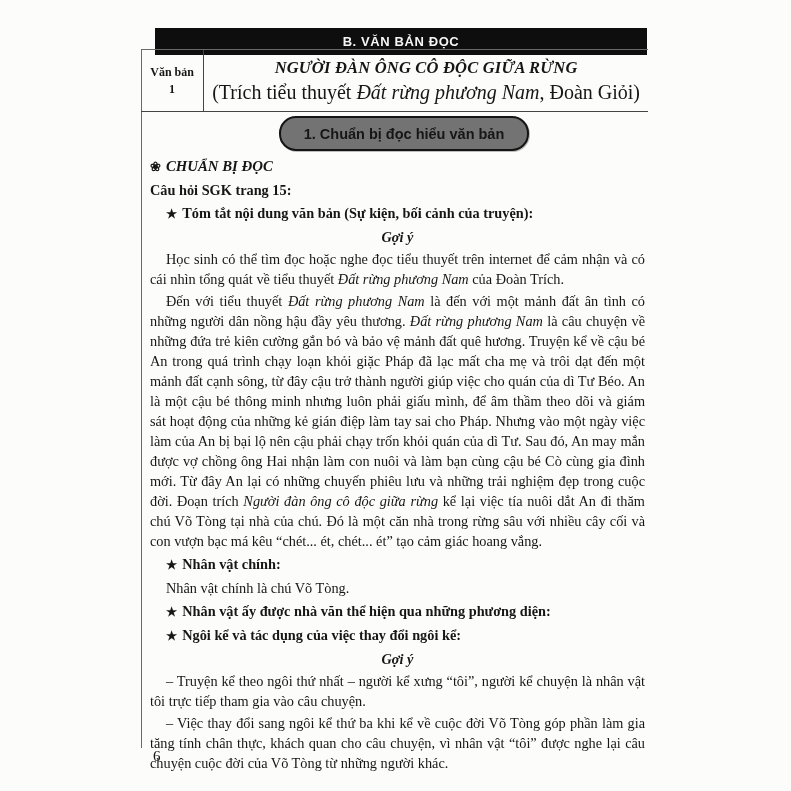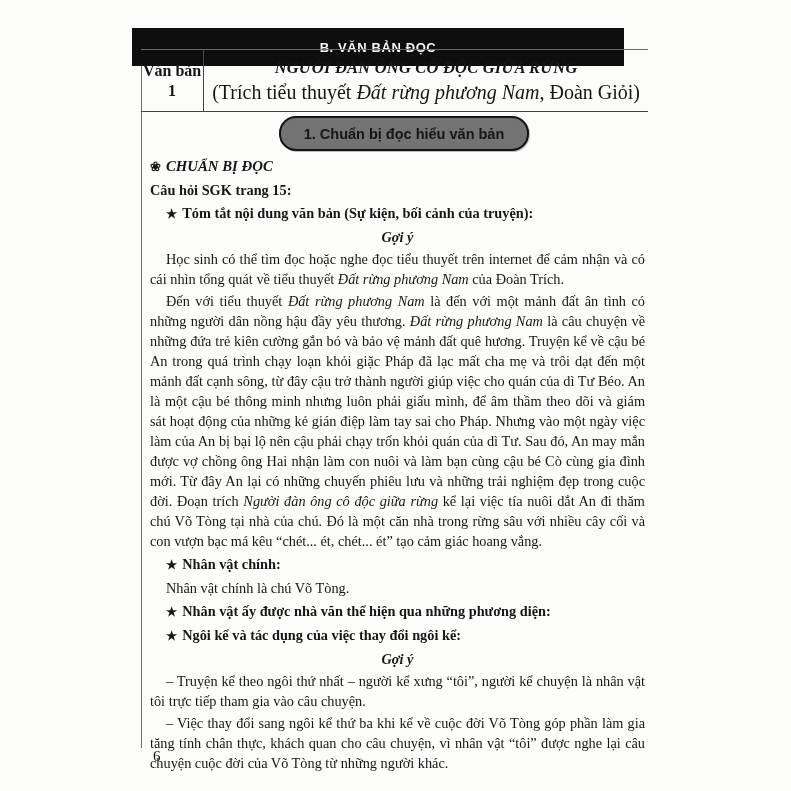--- a/index.html
+++ b/index.html
@@ -3,36 +3,36 @@
 <meta charset="utf-8">
 <style>
   html,body{margin:0;padding:0;}
   body{
     width:791px;height:791px;position:relative;overflow:hidden;
     background:#fcfcfa;color:#161616;
     font-family:"Liberation Serif", serif;
   }
   .it{font-style:italic;}
   .band{
-    position:absolute;left:132px;top:28px;width:492px;height:38px;
+    position:absolute;left:155px;top:28px;width:492px;height:27px;
     background:#0e0e0e;color:#f5f5f5;
     display:flex;align-items:center;justify-content:center;
     font-family:"Liberation Sans", sans-serif;font-weight:bold;
     font-size:13px;letter-spacing:0.6px;
   }
   .rule-left{position:absolute;left:141px;top:49px;width:1px;height:699px;background:#6a6a6a;}
   .head{
     position:absolute;left:141px;top:49px;width:507px;height:61px;
     border-top:1px solid #6a6a6a;border-bottom:1px solid #444;
     display:flex;
   }
   .head-left{
     width:106px;border-right:1px solid #444;
     display:flex;flex-direction:column;align-items:center;justify-content:center;gap:2px;
-    font-weight:bold;font-size:16px;
+    font-weight:bold;font-size:12px;
   }
   .head-right{flex:1;display:flex;flex-direction:column;align-items:center;justify-content:center;gap:3px;padding:0 8px;}
   .title{font-weight:bold;font-style:italic;font-size:16.5px;letter-spacing:0.2px;white-space:nowrap;}
   .subtitle{font-size:20px;white-space:nowrap;}
   .pill{
     position:absolute;left:279px;top:116px;width:246px;height:31px;
     border:2px solid #141414;border-radius:17px;background:#737373;
     display:flex;align-items:center;justify-content:center;
     box-shadow:1px 1px 0 rgba(0,0,0,0.25);
   }

